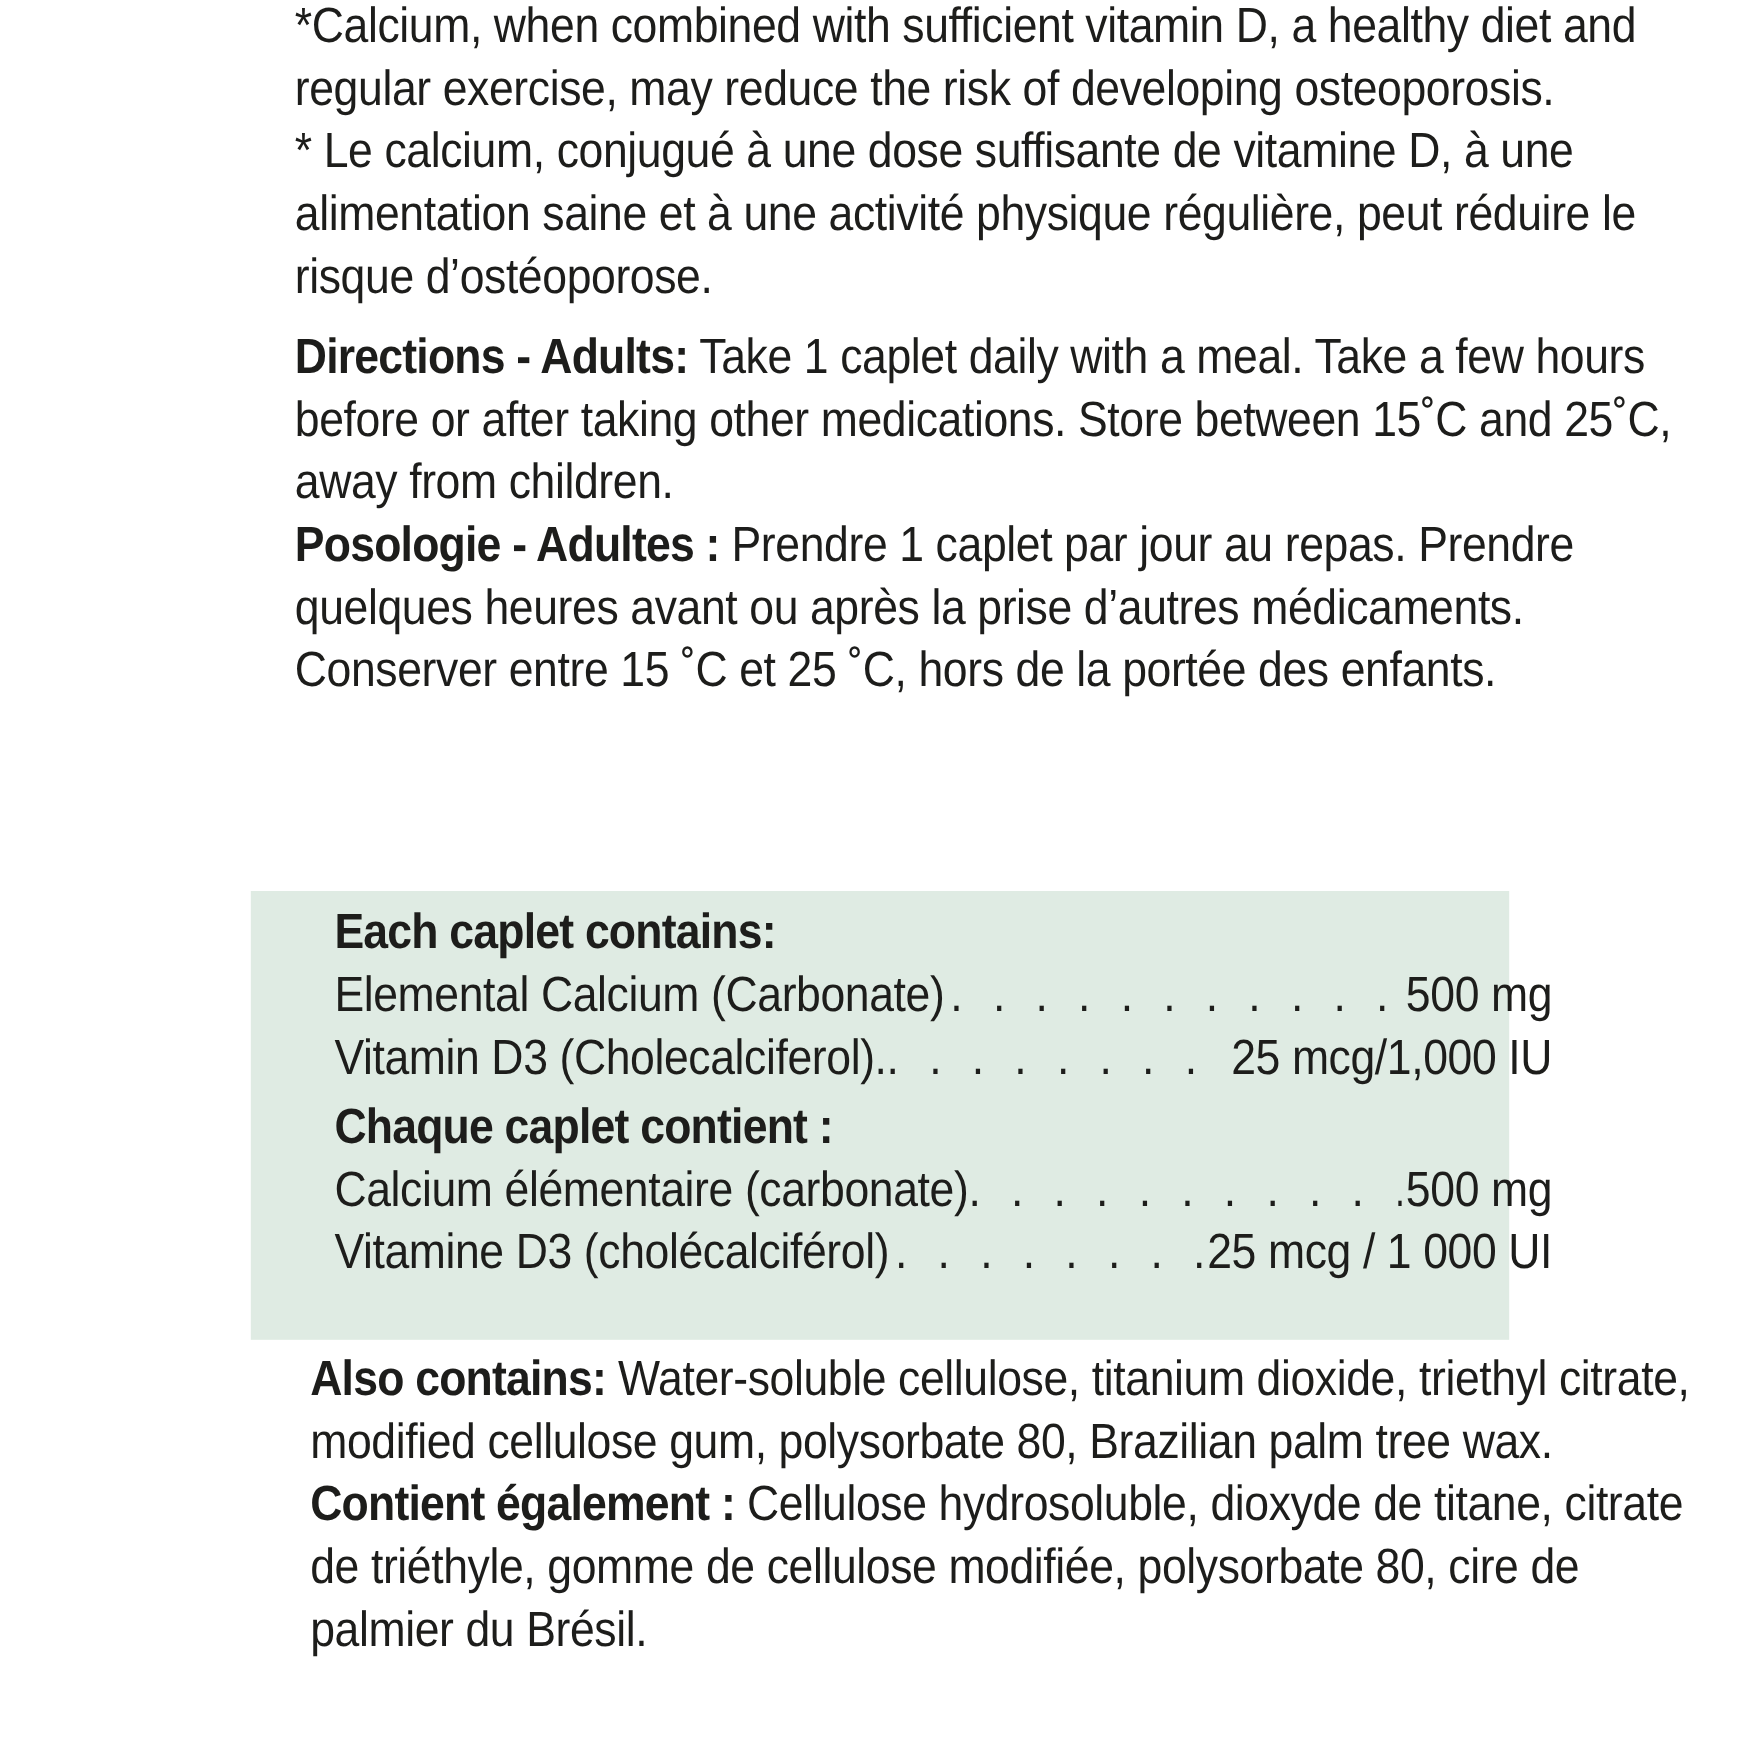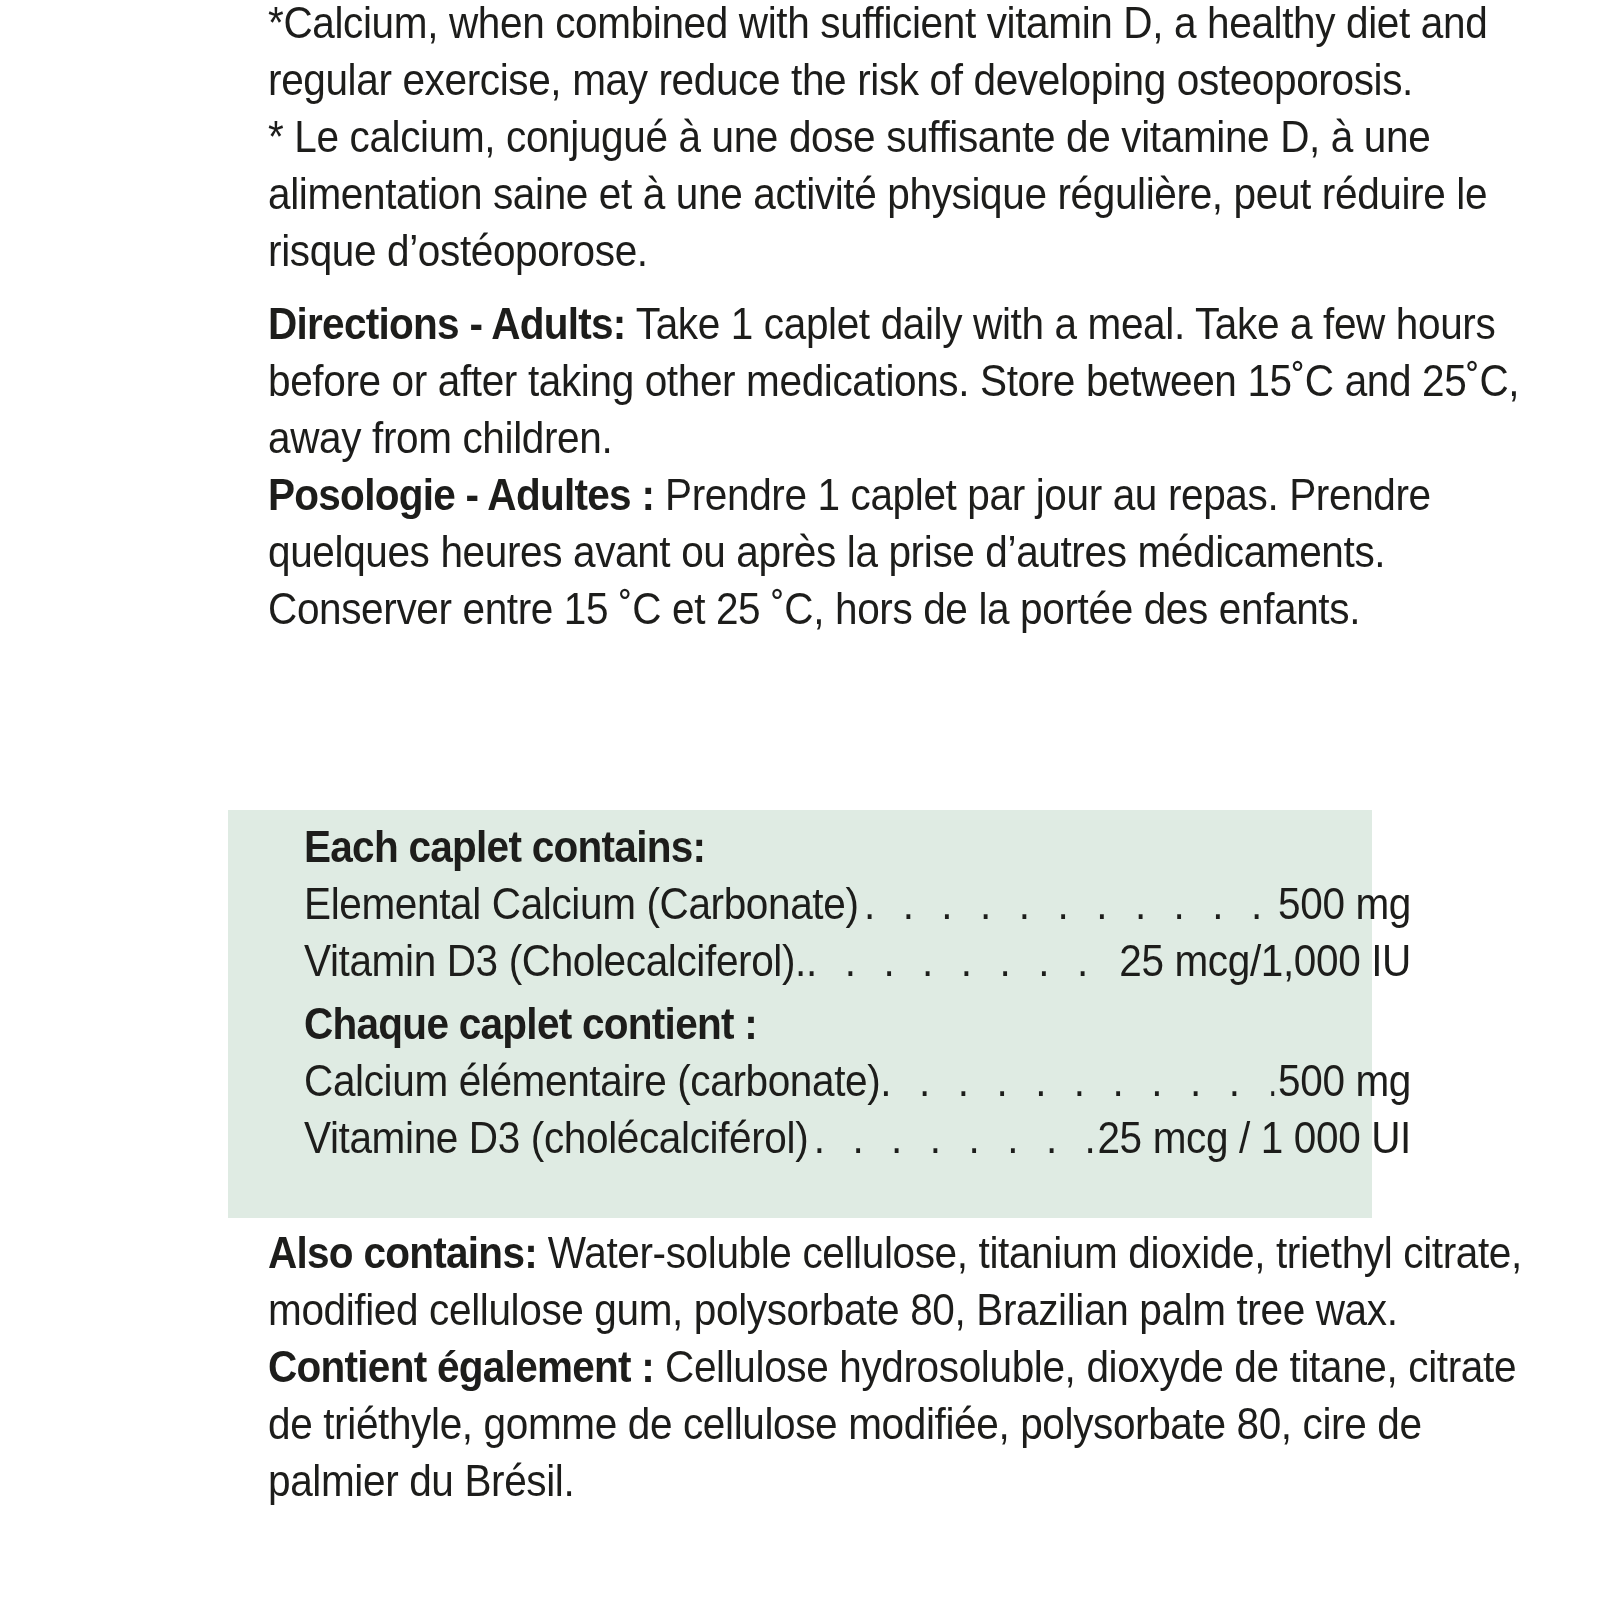--- a/index.html
+++ b/index.html
@@ -116,21 +116,21 @@
     line-height: 57px;
   }
 
   .ing-dots.tight { padding-left: 0px; }
 
   .ing-val { flex: 0 0 auto; padding-left: 4px; }
 
   
   .lower-col {
     position: absolute;
-    left: 268px;
+    left: 282px;
     top: 1224px;
     width: 1270px;
   }
 </style>
 </head>
 <body>
 
 <div class="label-root">
 
   <div class="text-col">

